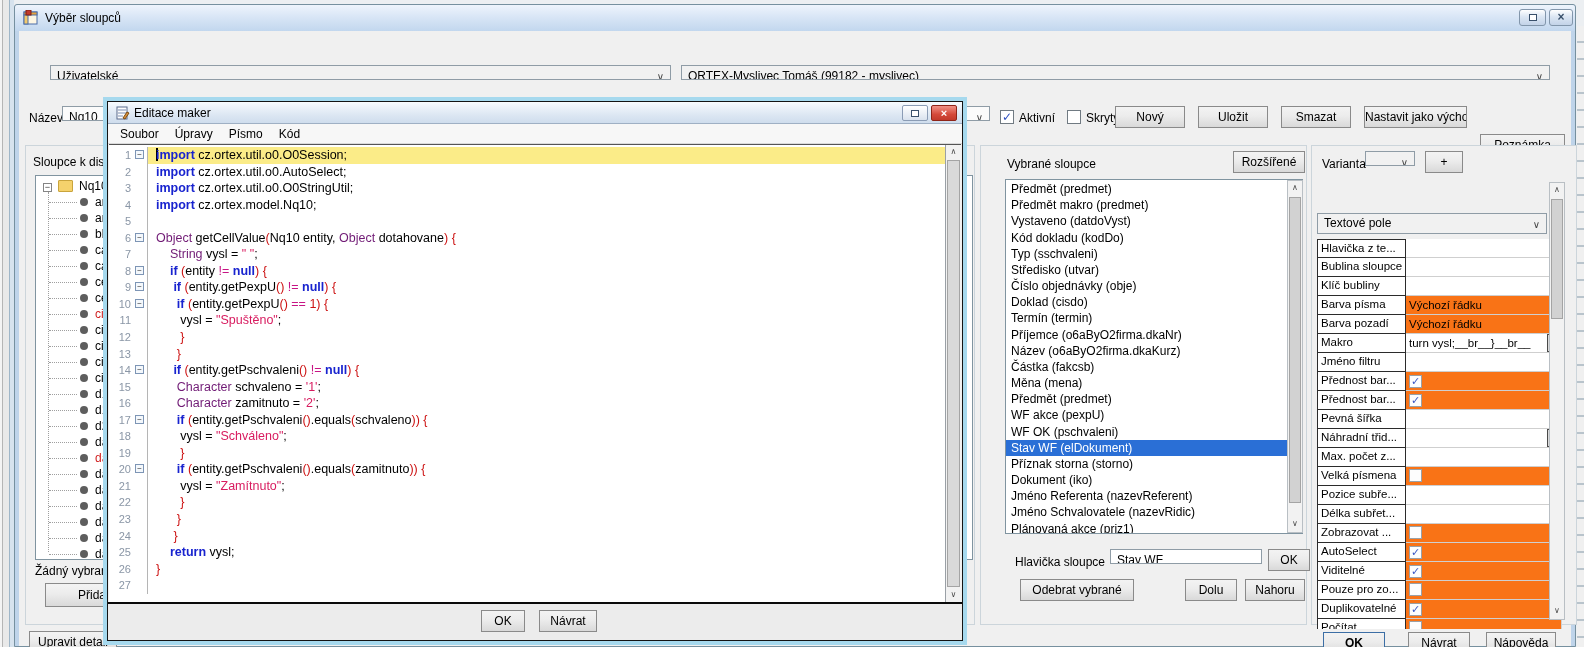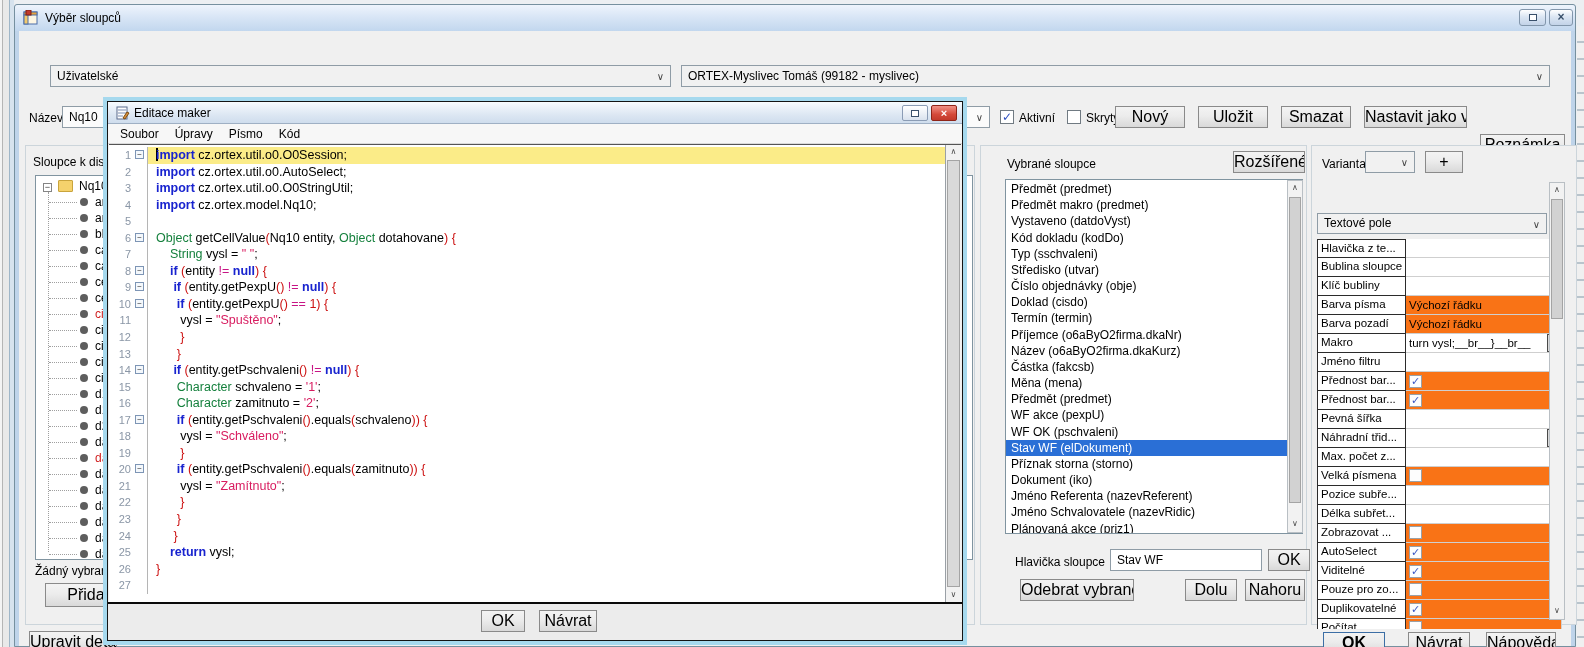--- a/index.html
+++ b/index.html
@@ -18,25 +18,25 @@
 .titlebar{position:absolute;left:0;top:0;right:0;height:26px;border-radius:3px 3px 0 0;
  background:linear-gradient(#eef4fc 0%,#d9e6f6 45%,#c2d7ee 100%)}
 .dlg-title{position:absolute;left:30px;top:6px}
 .win-btn{position:absolute;top:4px;height:17px;border:1px solid #8296ab;border-radius:3px;
  background:linear-gradient(#ffffff,#dbe6f3 45%,#c3d3e8);text-align:center;line-height:15px;
  color:#39506b;font-size:12px;cursor:default}
 .wb-restore{left:1504px;width:27px}
 .wb-close{left:1534px;width:24px;font-weight:bold}
 .glyph-box{display:inline-block;width:8px;height:7px;border:1px solid #39506b;margin-top:4px;background:#fff}
 
-.combo{position:absolute;background:#f1f1f1;border:1px solid #8f9ca6;line-height:20px;height:22px;
+.combo{position:absolute;background:#f1f1f1;border:1px solid #8f9ca6;line-height:20px;height:15px;
  padding:0 20px 0 6px;overflow:hidden;white-space:nowrap}
 .combo .arr{position:absolute;right:6px;top:1px;line-height:20px;color:#454545;font-size:10px}
 .btn{position:absolute;background:linear-gradient(#f3f3f3,#ececec 45%,#d9d9d9);border:1px solid #8a8a8a;
- text-align:center;line-height:20px;height:22px;font-size:16px;overflow:hidden;white-space:nowrap}
+ text-align:center;line-height:20px;height:22px;font-size:12px;overflow:hidden;white-space:nowrap}
 .btn.default{border:1px solid #3c6ea5;font-weight:bold}
 .cb{position:absolute;width:14px;height:14px;background:#fff;border:1px solid #707a82;
  font-size:12px;line-height:12px;text-align:center;color:#2d4fc0;font-weight:bold}
 .lbl{position:absolute;white-space:nowrap}
 .group{position:absolute;border:1px solid #ccd5db;background:#f0f0f0}
 
 .treebox{position:absolute;left:16px;top:144px;width:938px;height:385px;background:#fff;border:1px solid #8094a0;overflow:hidden;padding-top:2px}
 .tree-inner{position:relative;height:100%}
 .vline{position:absolute;left:12px;top:14px;height:360px;border-left:1px dotted #9f9f9f}
 .trow{height:16px;line-height:16px;white-space:nowrap;position:relative;font-size:12px}
@@ -88,21 +88,21 @@
 .editor{position:absolute;left:1px;right:1px;top:42px;bottom:38px;background:#fff;border-top:1px solid #555}
 .codewrap{position:absolute;left:0;top:0;right:16px;bottom:0;overflow:hidden;padding-top:2px}
 .cline{display:flex;height:16.55px;font-family:"DejaVu Sans Mono","Liberation Mono",monospace;font-size:12.5px;line-height:16.3px}
 .cline .num{width:25px;flex:none;text-align:right;padding-right:3px;color:#8a96a6;font-size:11px;line-height:17px}
 .cline .fold{width:13px;flex:none;position:relative}
 .fbox{position:absolute;left:1px;top:3px;width:9px;height:9px;border:1px solid #7d95b5;background:#f4f8fc;
  font-size:8px;line-height:7px;text-align:center;color:#333}
 .cline .code{flex:1;white-space:pre;border-left:1px solid #b5b5b5;padding-left:8px;overflow:hidden}
 .cline.cur .code{background:#fbec88}
 .caret{display:inline-block;width:2px;height:13px;background:#000;vertical-align:-2px;margin-right:-2px}
-.kw{color:#1823cf;font-weight:bold}.ty{color:#15803d}.st{color:#d81b5f}.op{color:#c71585}
+.kw{color:#1823cf;font-weight:bold}.ty{color:#701a75}.st{color:#d81b5f}.op{color:#c71585}
 .br{color:#cc1111}.nu{color:#cc1111}.pl{color:#000}
 .esb{position:absolute;right:0;top:0;bottom:0;width:16px;border-left:1px solid #9aa0a6;background:#f2f2f2}
 .mbuttons{position:absolute;left:0;right:0;bottom:0;height:38px;background:#ececec;border-top:2px solid #0a0a0a}
 </style>
 </head>
 <body>
 
 <div id="stage">
   <div class="bg-left"></div>
   <div class="bg-right"></div>

